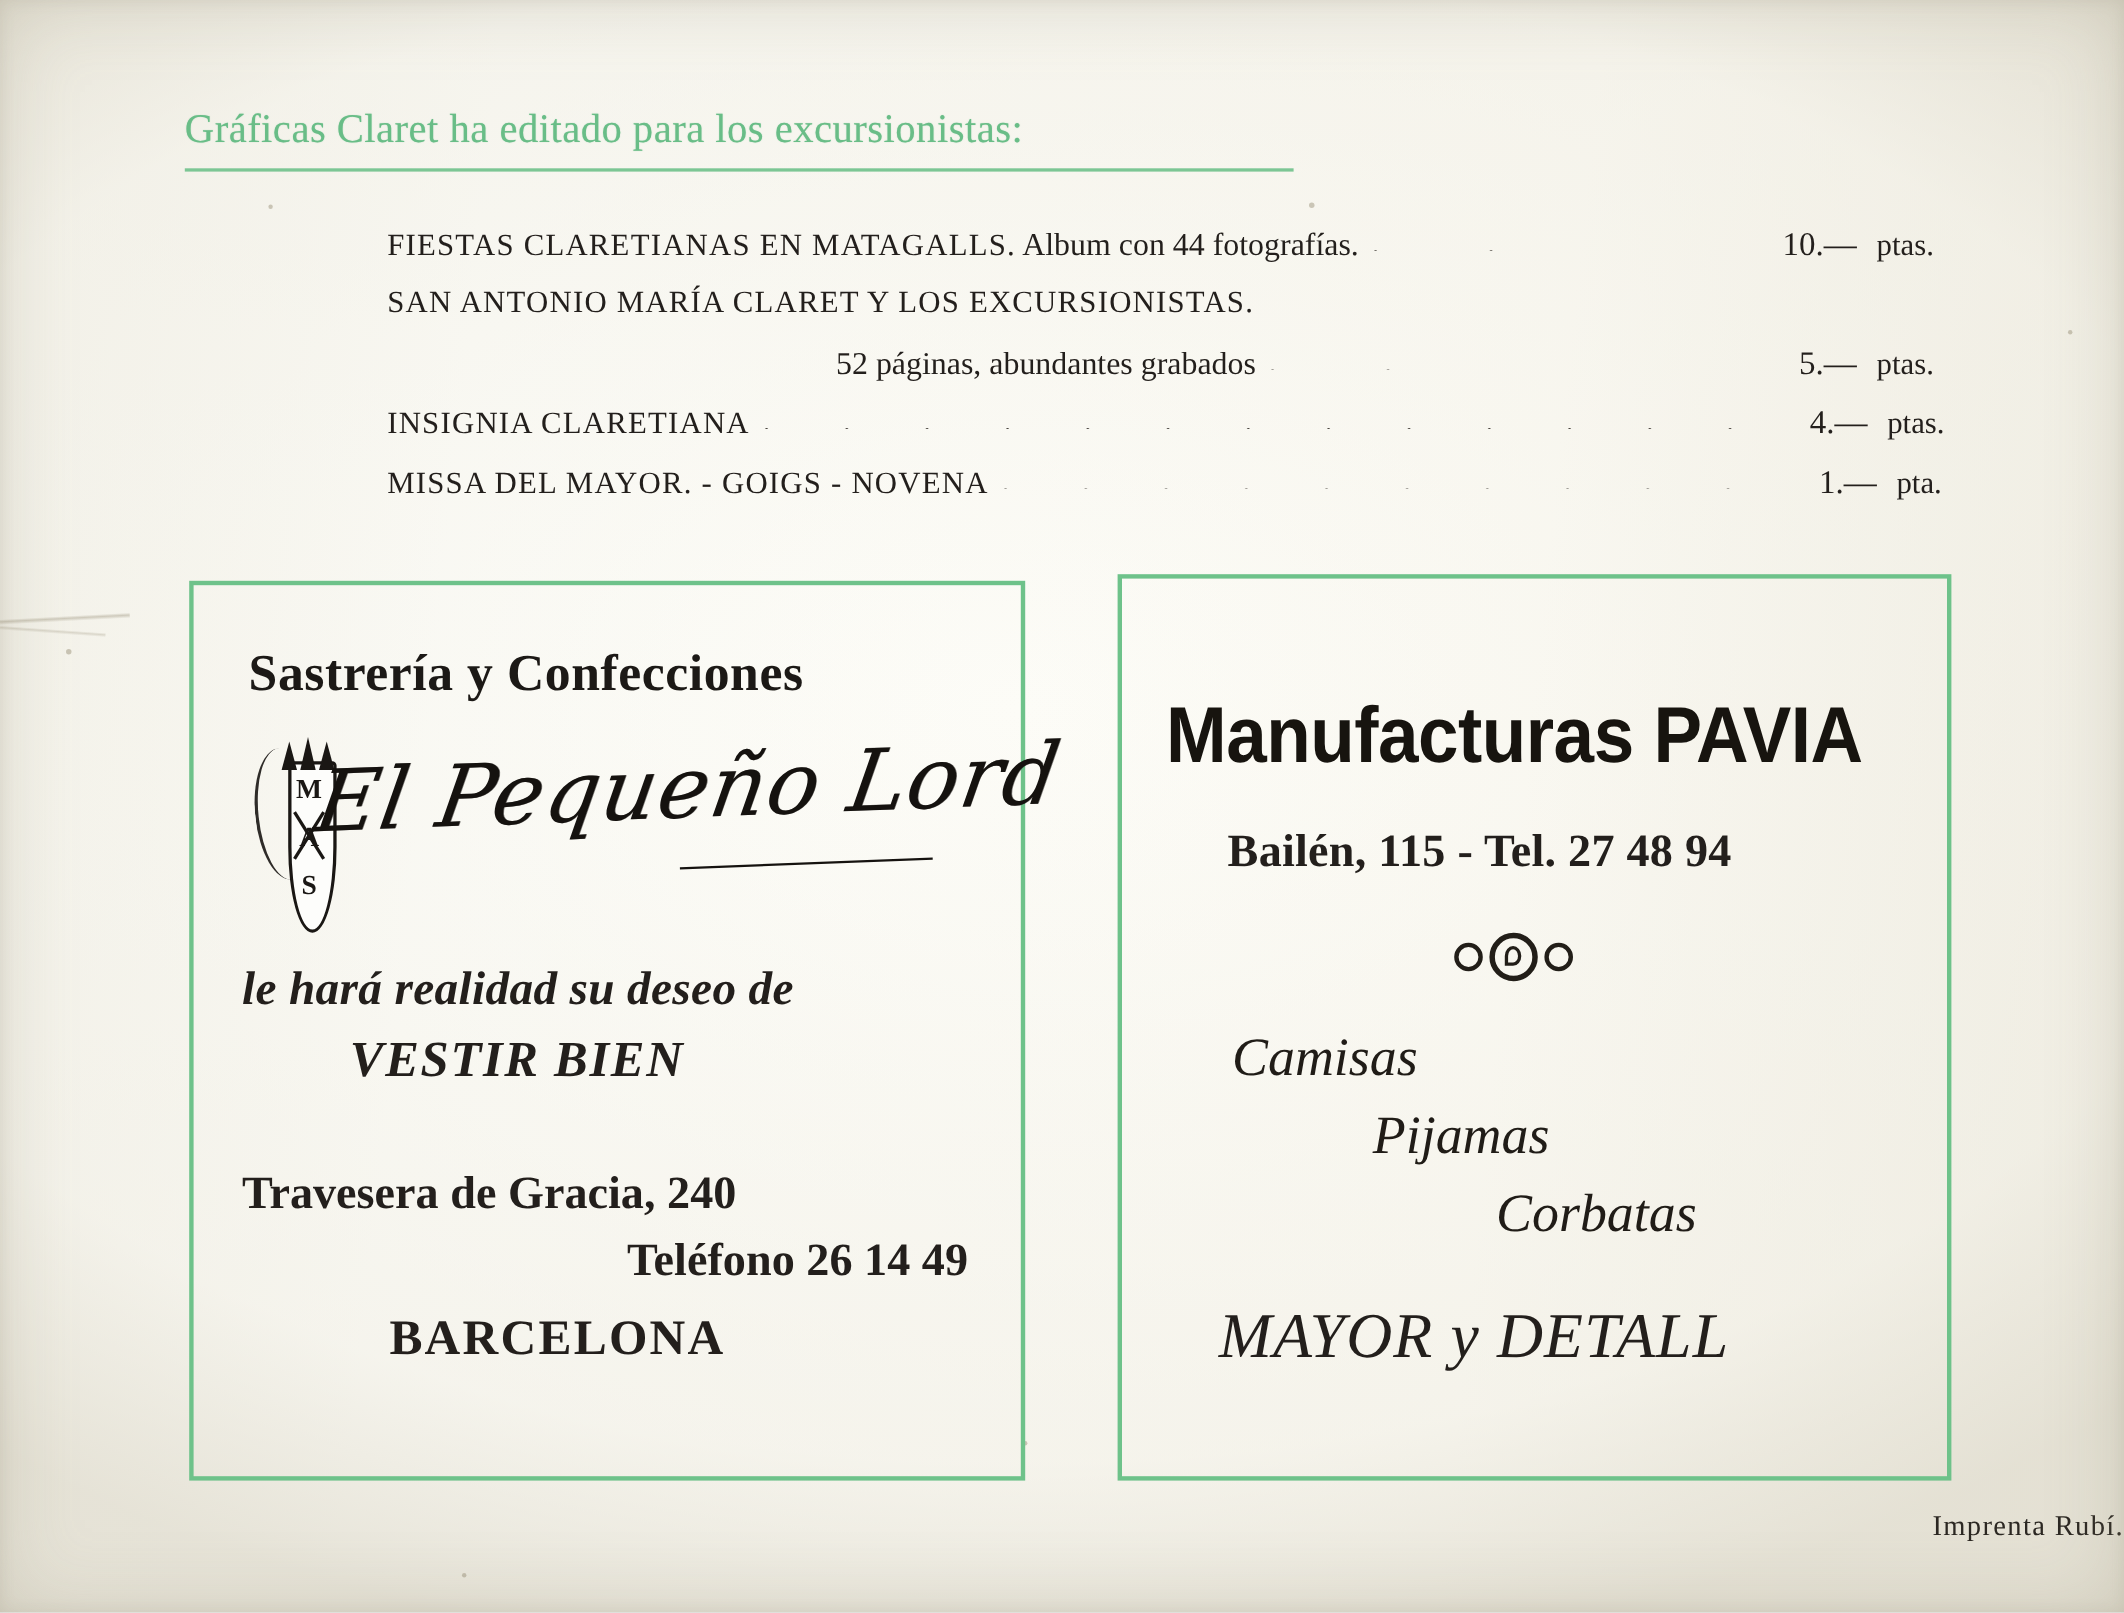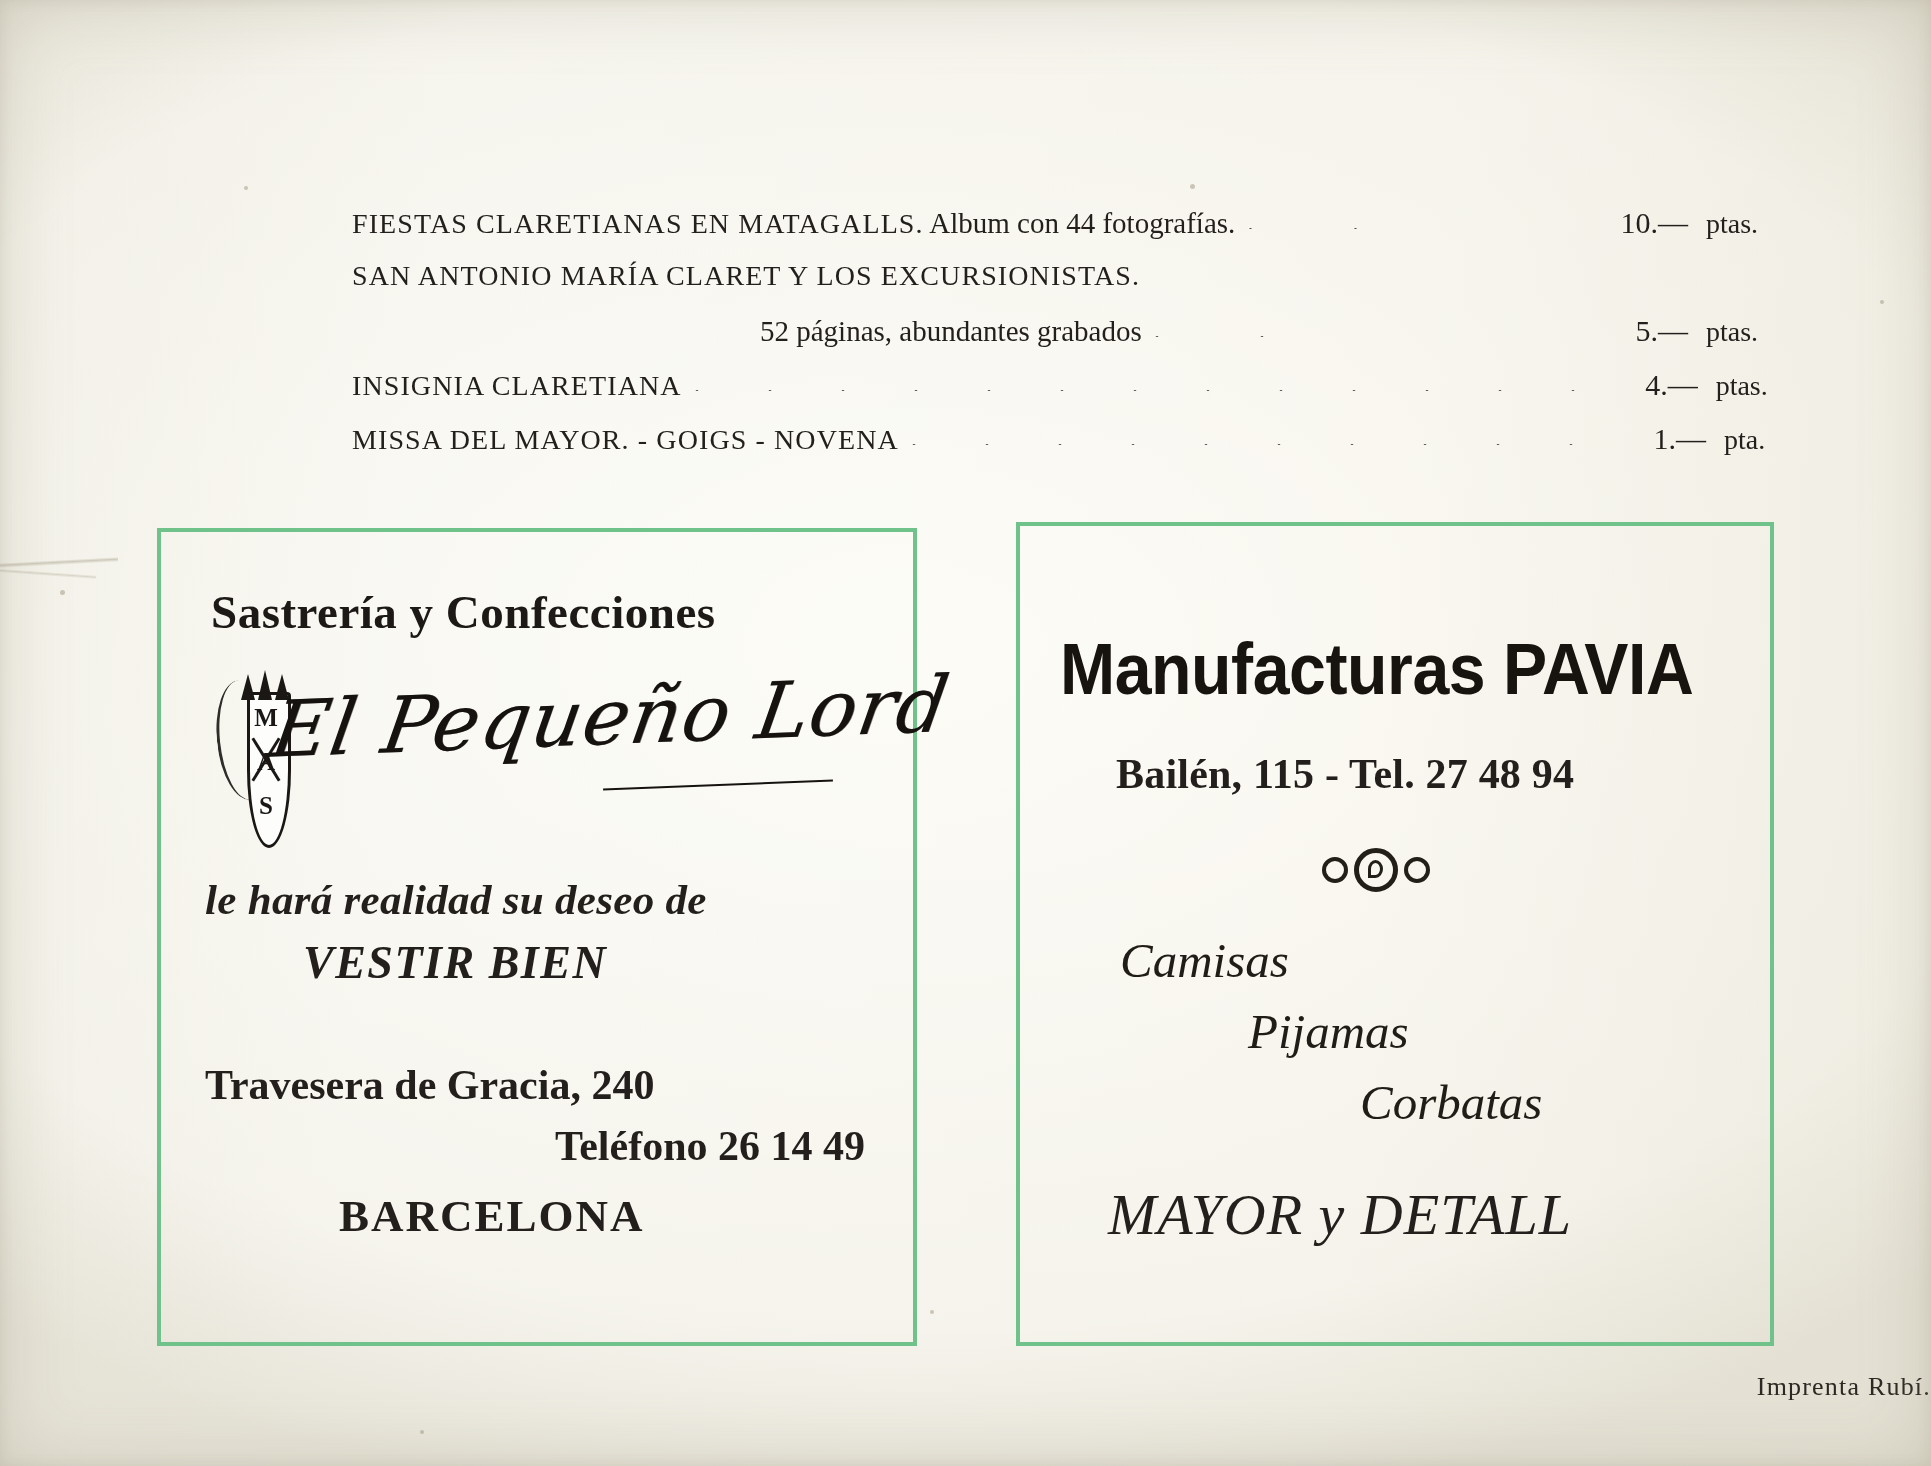--- a/index.html
+++ b/index.html
@@ -126,21 +126,21 @@
     font-size: 28px;
   }
   .row-indent { padding-left: 408px; }
 
   
   .ad-box {
     position: absolute;
     border: 4px solid #6ec28a;
     background: transparent;
   }
-  #ad-left  { left: 157px;  top: 528px; width: 752px;  height: 810px; }
+  #ad-left  { left: 172px;  top: 528px; width: 752px;  height: 810px; }
   #ad-right { left: 1016px; top: 522px; width: 750px;  height: 816px; }
 
   
   #sastreria-title {
     position: absolute;
     left: 50px;
     top: 53px;
     font-size: 47px;
     font-weight: 700;
     letter-spacing: .5px;
@@ -395,20 +395,24 @@
   <div class="crease" id="crease-a"></div>
   <div class="crease" id="crease-b"></div>
 
   <div class="speck" style="left:244px;  top:186px;  width:4px; height:4px;"></div>
   <div class="speck" style="left:1190px; top:184px;  width:5px; height:5px;"></div>
   <div class="speck" style="left:60px;   top:590px;  width:5px; height:5px;"></div>
   <div class="speck" style="left:1880px; top:300px;  width:4px; height:4px;"></div>
   <div class="speck" style="left:930px;  top:1310px; width:4px; height:4px;"></div>
   <div class="speck" style="left:420px;  top:1430px; width:4px; height:4px;"></div>
 
+  <div id="headline-block">
+    <div id="headline">Gráficas Claret ha editado para los excursionistas:</div>
+    <div id="headline-rule"></div>
+  </div>
 
   <div id="pricelist">
 
     <div class="price-row">
       <span class="price-title">
         <span>FIESTAS CLARETIANAS EN MATAGALLS.</span><span class="lc"> Album con 44 fotografías.</span>
       </span>
       <span class="leader wide">
           <i>.&nbsp;.</i>
         </span>

